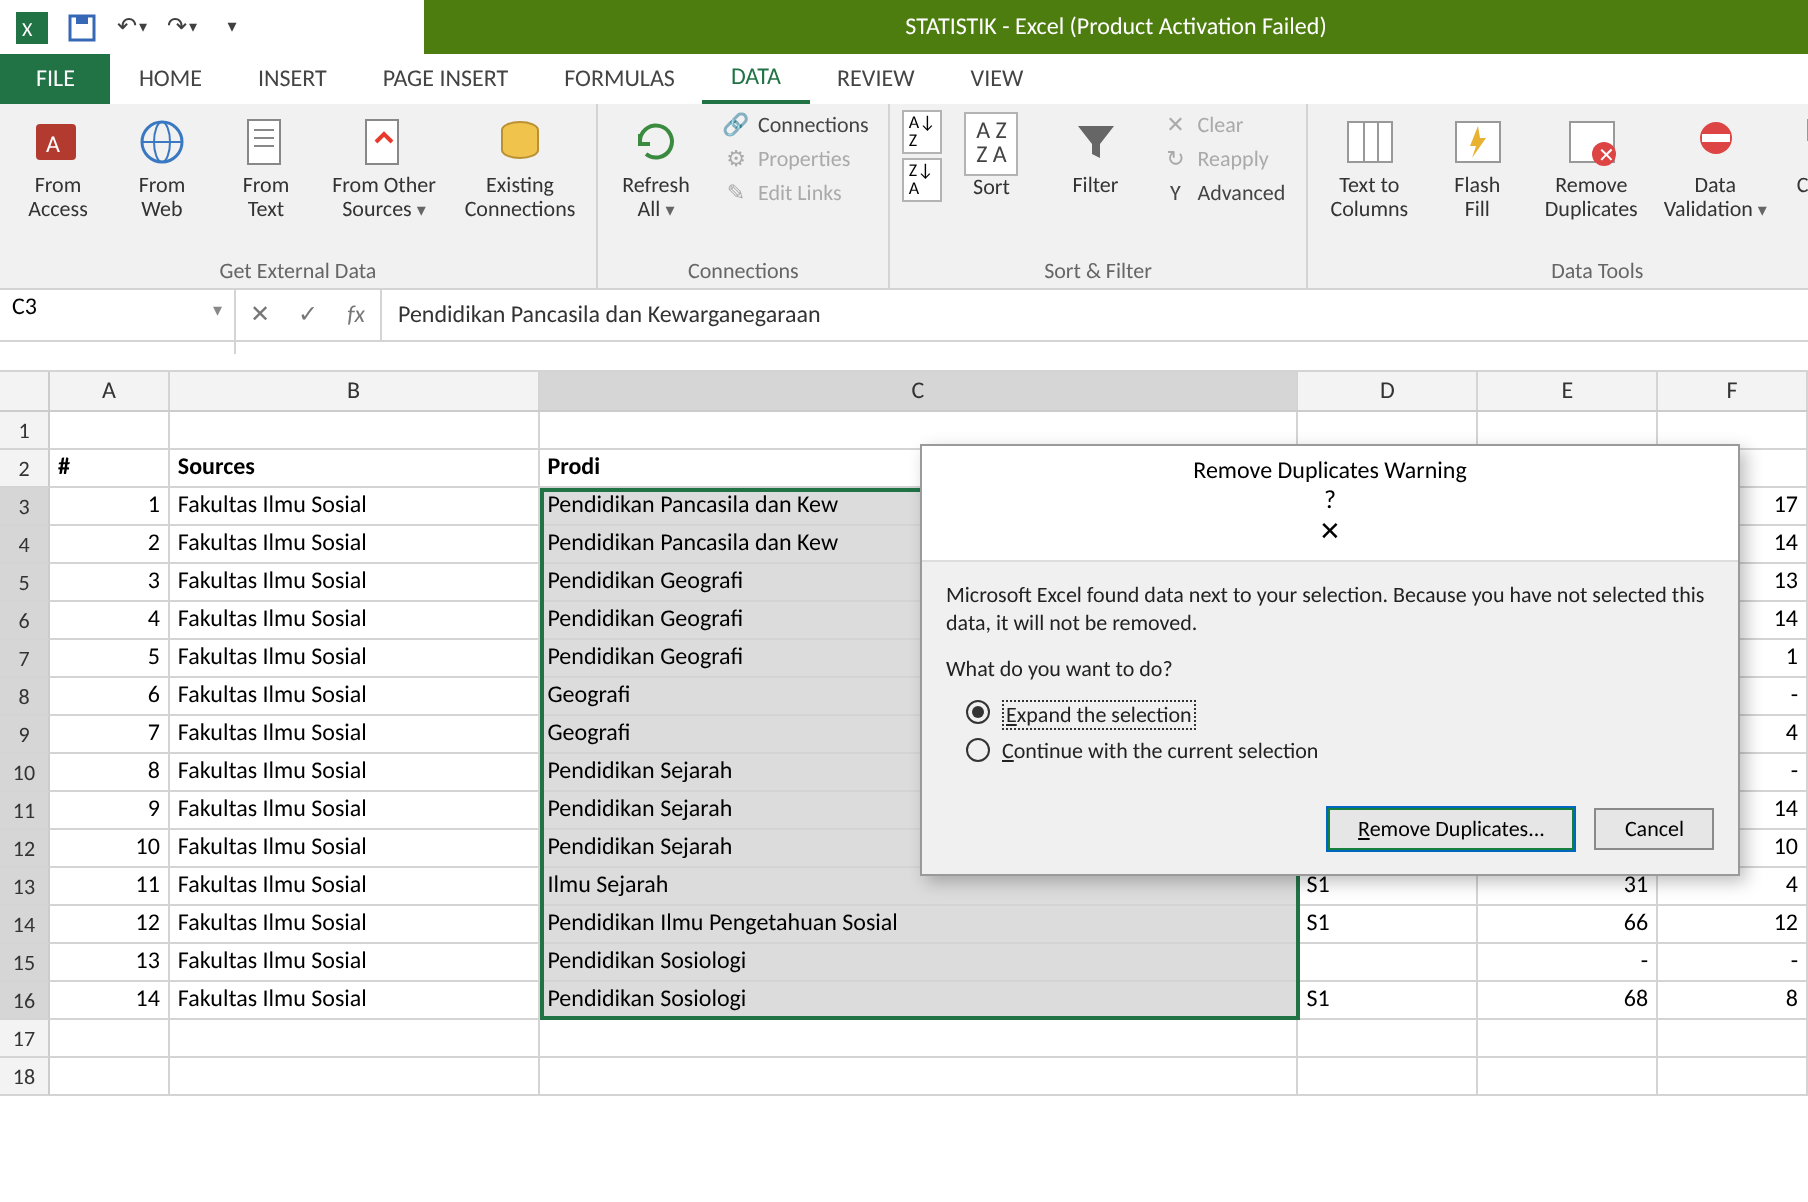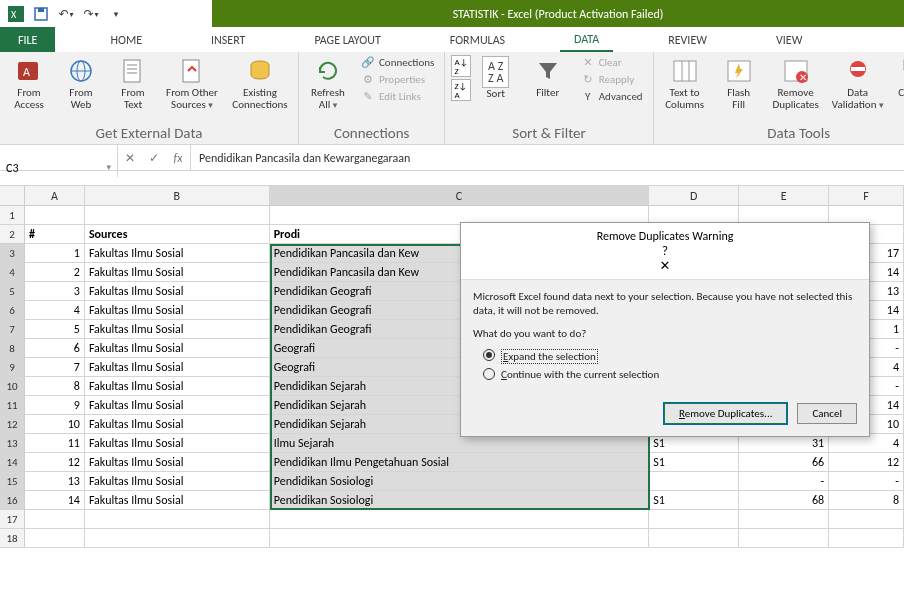--- a/index.html
+++ b/index.html
@@ -3,43 +3,43 @@
 <meta charset="utf-8">
 <style>
 * { margin:0; padding:0; box-sizing:border-box; font-family:"Segoe UI","Calibri",Arial,sans-serif; }
 body { background:#fff; width:904px; height:601px; overflow:hidden; position:relative; font-size:12px; }
 
 
 .titlebar { height:27px; background:#fff; display:flex; align-items:center; }
 .qat { display:flex; gap:1px; padding:2px 4px; align-items:center; }
 .qat .qitem { width:24px; height:22px; display:flex; align-items:center; justify-content:center; color:#404040; border:1px solid transparent; }
 .title-center { flex:1; height:27px; background:#4d7c0f; display:flex; align-items:center; justify-content:center; color:#fff; font-size:12px; margin-left:80px; }
-.tabbar { height:25px; display:flex; align-items:stretch;gap:41px; }
+.tabbar { height:25px; display:flex; align-items:stretch; }
 .tab { padding:0 14px; display:flex; align-items:center; font-size:12px; color:#444; cursor:pointer; }
 .tab.file { background:#217346; color:#fff; padding:0 18px; }
 .tab.active { color:#217346; border-bottom:2px solid #217346; }
 
 
 .ribbon { height:93px; border-bottom:1px solid #d4d4d4; background:#f1f1f1; display:flex; }
 .group { border-right:1px solid #d4d4d4; padding:3px 6px 0 6px; display:flex; flex-direction:column; justify-content:space-between; }
 .group .items { display:flex; gap:6px; align-items:flex-start; }
-.group .caption { text-align:center; font-size:15px; color:#666; padding-bottom:2px; }
+.group .caption { text-align:center; font-size:11px; color:#666; padding-bottom:2px; }
 .ricon { display:flex; flex-direction:column; align-items:center; width:46px; cursor:pointer; }
 .ricon .glyph { width:32px; height:32px; display:flex; align-items:center; justify-content:center; color:#444; }
 .ricon .lbl { font-size:11px; text-align:center; line-height:1.1; color:#333; }
 .ricon .lbl .arrow { font-size:9px; color:#666; }
 .small-stack { display:flex; flex-direction:column; gap:2px; font-size:11px; color:#444; }
 .small-stack .sitem { display:flex; align-items:center; gap:4px; padding:1px 4px; cursor:pointer; }
 .small-stack .sitem .sicon { width:14px; display:inline-block; text-align:center; }
 .sortbox { display:flex; align-items:center; gap:2px; }
 .azbox { border:1px solid #b3b3b3; padding:1px 2px; font-size:9px; line-height:1; background:#fff; display:flex; flex-direction:column; cursor:pointer; }
 
 
 .formulabar { height:26px; border-bottom:1px solid #d4d4d4; display:flex; align-items:stretch; }
-.namebox { width:118px; border-right:1px solid #d4d4d4; display:flex; align-items:flex-start; padding:16px 6px; font-size:12px; }
+.namebox { width:118px; border-right:1px solid #d4d4d4; display:flex; align-items:flex-end; padding:16px 6px; font-size:12px; }
 .fb-btns { display:flex; align-items:center; border-right:1px solid #d4d4d4; }
 .fb-btn { width:24px; display:flex; align-items:center; justify-content:center; color:#777; cursor:pointer; }
 .fb-input { flex:1; padding:0 8px; display:flex; align-items:center; font-size:12px; color:#333; }
 .spacer { height:15px; border-bottom:1px solid #d4d4d4; }
 
 
 .grid { position:relative; }
 .colheads { display:flex; height:20px; background:#f3f3f3; border-bottom:1px solid #ccc; }
 .rowhead-corner { width:25px; border-right:1px solid #ccc; background:#f3f3f3; }
 .ch { border-right:1px solid #d4d4d4; text-align:center; font-size:12px; color:#333; display:flex; align-items:center; justify-content:center; }
@@ -96,21 +96,21 @@
     <div class="qitem">↷<span style="font-size:8px;margin-left:1px">▾</span></div>
     <div class="qitem" style="font-size:9px">▾</div>
   </div>
   <div class="title-center">STATISTIK -  Excel (Product Activation Failed)</div>
 </div>
 
 <div class="tabbar">
   <div class="tab file">FILE</div>
   <div class="tab">HOME</div>
   <div class="tab">INSERT</div>
-  <div class="tab">PAGE LAYOUT</div>
+  <div class="tab">PAGE INSERT</div>
   <div class="tab">FORMULAS</div>
   <div class="tab active">DATA</div>
   <div class="tab">REVIEW</div>
   <div class="tab">VIEW</div>
 </div>
 
 <div class="ribbon">
   <div class="group">
     <div class="items">
       <div class="ricon">

